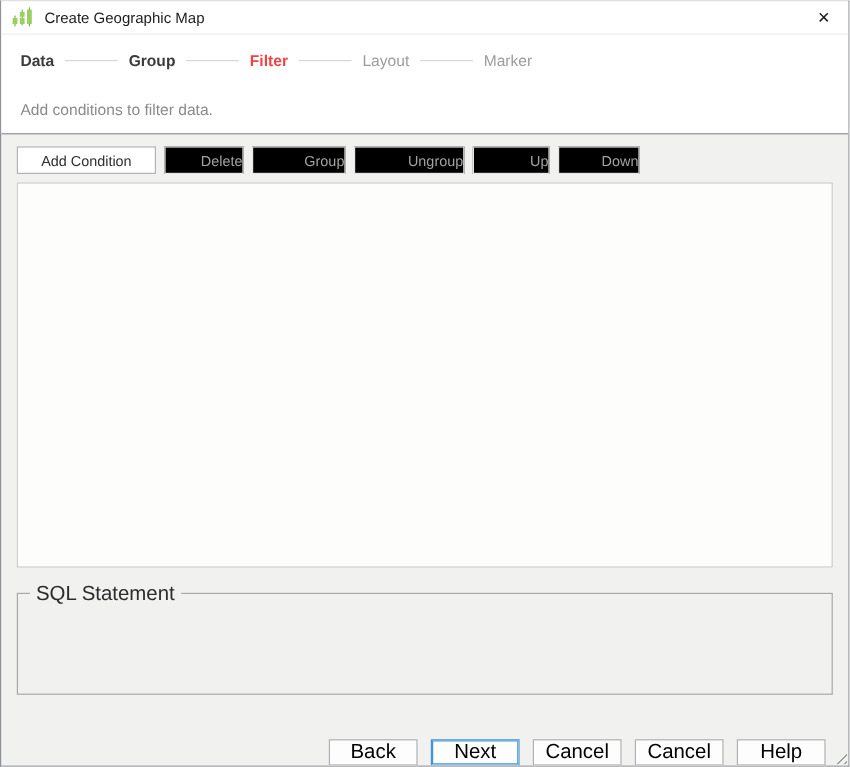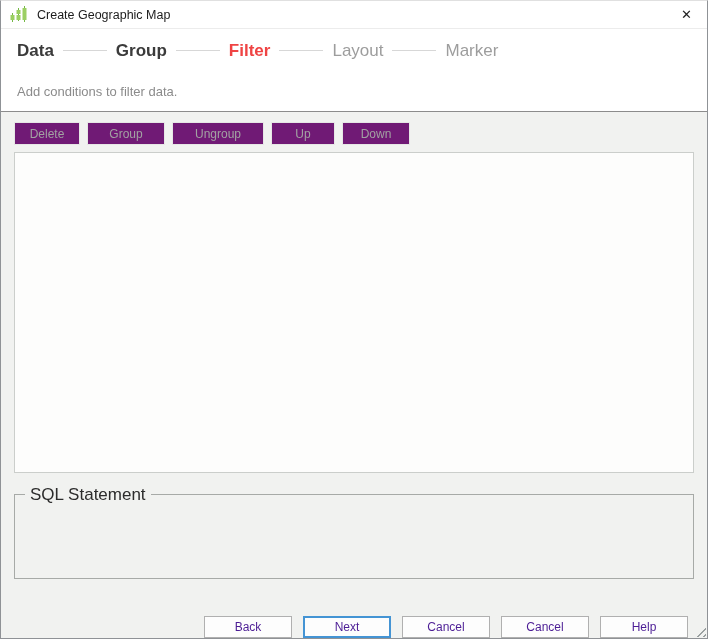--- a/index.html
+++ b/index.html
@@ -40,21 +40,21 @@
   }
   
   .header {
     background: #ffffff;
     border-bottom: 1px solid #8c8c8c;
     padding: 13px 16px 11px 16px;
   }
   .steps {
     display: flex;
     align-items: center;
-    font-size: 17px;
+    font-size: 13px;
     font-weight: bold;
     height: 17px;
   }
   .step { white-space: nowrap; }
   .step.completed { color: #3b3b3b; }
   .step.active { color: #ef4444; }
   .step.upcoming { color: #9d9d9d; font-weight: normal; }
   .connector {
     width: 44px;
     height: 0;
@@ -79,23 +79,24 @@
     box-sizing: border-box;
     height: 23px;
     font-family: "Liberation Sans", "DejaVu Sans", sans-serif;
     font-size: 12px;
     background: #ffffff;
     border: 1px solid #b2b2b2;
     color: #2e2e2e;
     padding: 0;
   }
   .tbtn.disabled {
-    background: #701a75;
+    background: #000000;
     border-color: #e6e7e5;
     color: #a2a2a2;
+    text-align: right;
   }
   .w-addcond { width: 116px; }
   .w-delete  { width: 66px; }
   .w-group   { width: 78px; }
   .w-ungroup { width: 92px; }
   .w-up      { width: 64px; }
   .w-down    { width: 68px; }
   .conditions {
     box-sizing: border-box;
     margin-top: 7px;
@@ -126,27 +127,27 @@
   
   .footer {
     margin-top: 37px;
     display: flex;
     justify-content: flex-end;
     gap: 11px;
     padding-right: 6px;
   }
   .fbtn {
     box-sizing: border-box;
-    width: 88px;
+    width: 74px;
     height: 22px;
     background: #fdfdfd;
     border: 1px solid #b0b0b0;
-    color: #4c1d95;
+    color: #000000;
     font-family: "Liberation Sans", "DejaVu Sans", sans-serif;
-    font-size: 12px;
+    font-size: 17px;
     padding: 0;
   }
   .fbtn.default {
     border-color: #4494d4;
     box-shadow: inset 0 0 0 1px #4494d4;
   }
   
   .grip {
     position: absolute;
     right: 1px;
@@ -189,20 +190,21 @@
       <span class="step upcoming">Layout</span>
       <span class="connector"></span>
       <span class="step upcoming">Marker</span>
     </div>
     <div class="subtitle">Add conditions to filter data.</div>
   </div>
 
   <div class="body">
 
     <div class="toolbar">
+      <button class="tbtn w-addcond">Add Condition</button>
       <button class="tbtn w-delete disabled" disabled="">Delete</button>
       <button class="tbtn w-group disabled" disabled="">Group</button>
       <button class="tbtn w-ungroup disabled" disabled="">Ungroup</button>
       <button class="tbtn w-up disabled" disabled="">Up</button>
       <button class="tbtn w-down disabled" disabled="">Down</button>
     </div>
 
     <div class="conditions"></div>
 
     <div class="sqlgroup">

